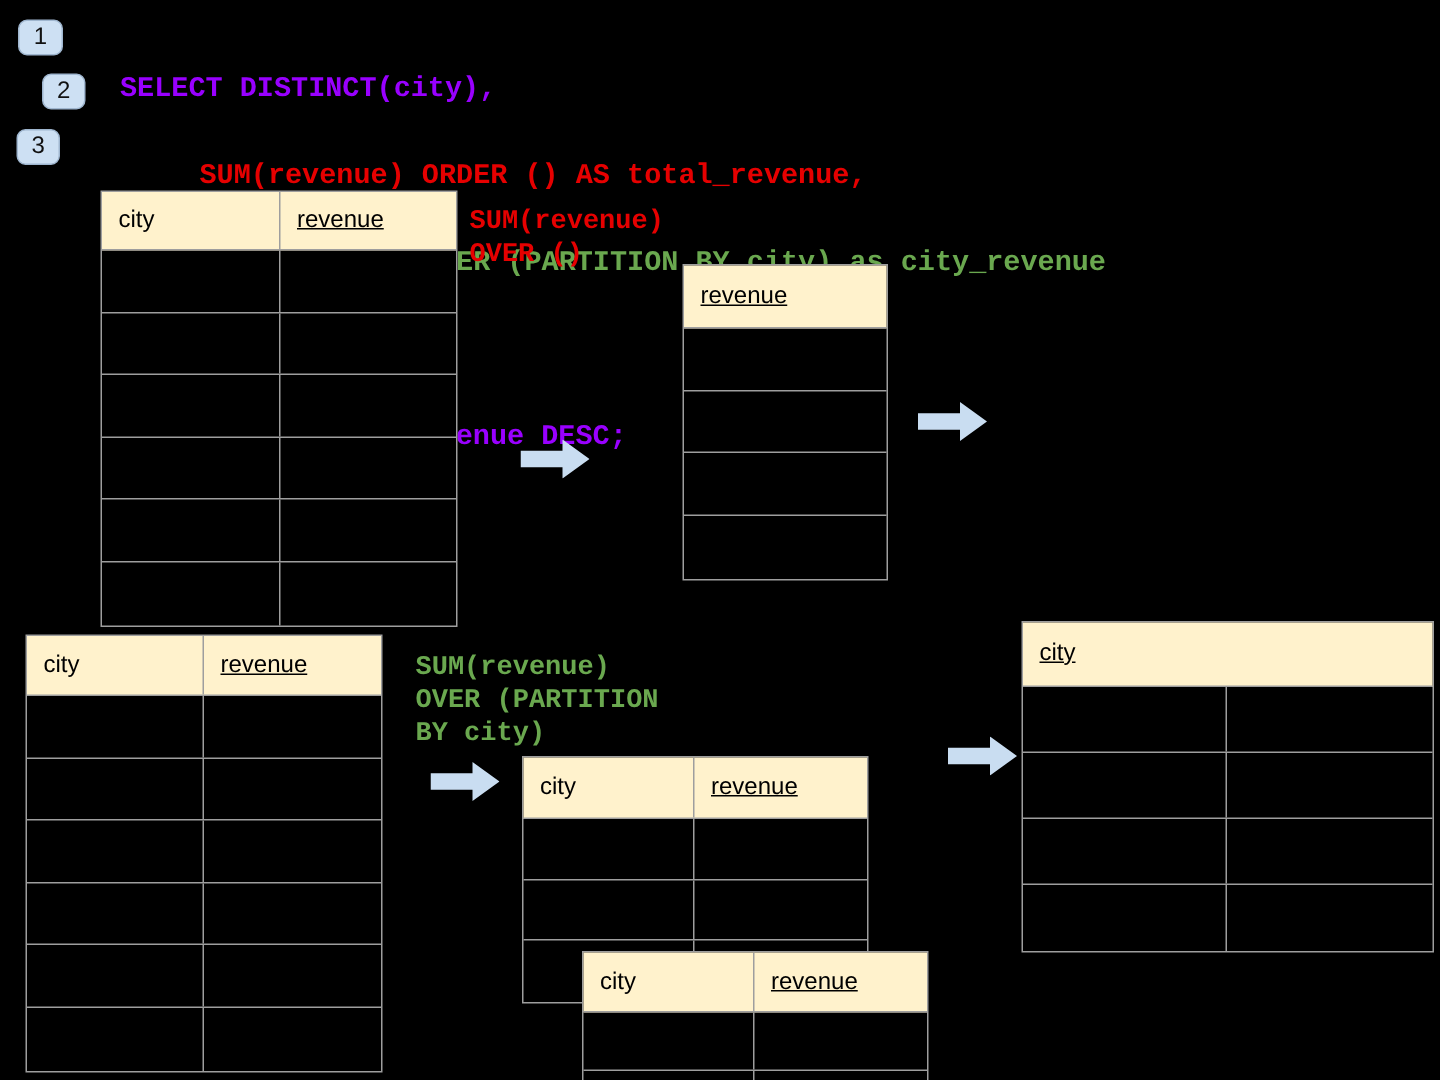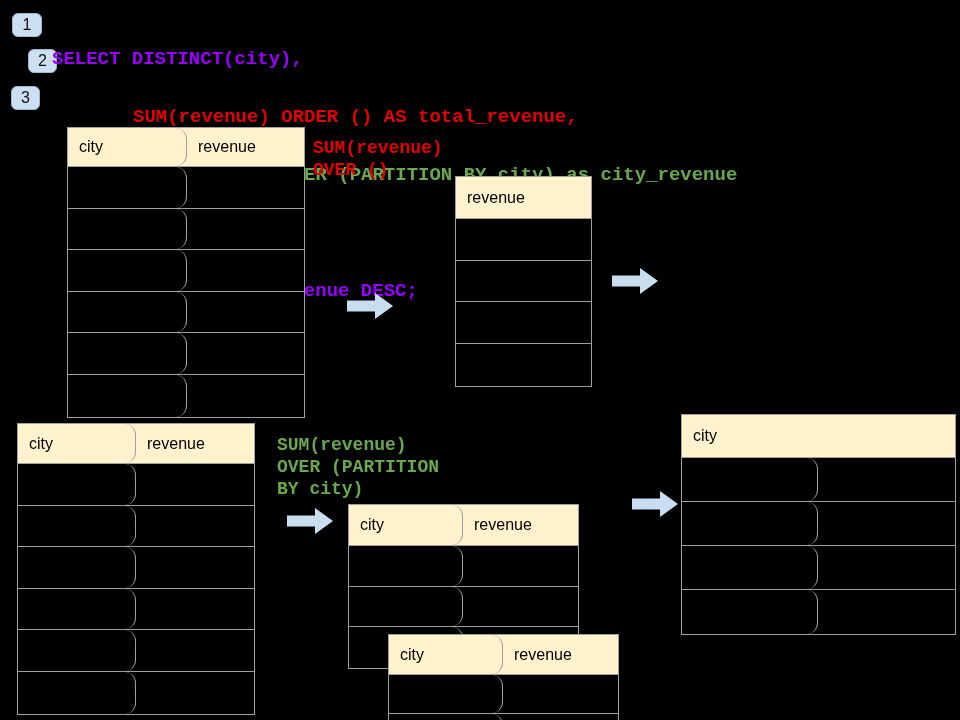--- a/index.html
+++ b/index.html
@@ -21,22 +21,22 @@
   #sql-block{top:12px;left:0;}
   .sqlline{height:22px;line-height:22px;font-size:19px;white-space:pre;}
   #side-note{left:752px;top:35px;font-size:16px;line-height:21px;}
   .ann{font-size:18px;line-height:22px;}
 
   
   .tbl{position:absolute;background:#000;border:1px solid var(--table-border,#9E9E9E);}
   .trow{display:flex;box-sizing:border-box;border-bottom:1px solid var(--table-border,#9E9E9E);}
   .trow:last-child{border-bottom:none;}
   .trow.head{background:var(--table-header-bg,#FFF2CC);}
-  .tcell{box-sizing:border-box;border-right:1px solid var(--table-border,#9E9E9E);height:100%;border-radius:11px;}
-  .tcell:last-child{border-right:none;}
+  .tcell{box-sizing:border-box;border-right:1px solid var(--table-border,#9E9E9E);height:100%;}
+  .tcell:last-child{border-right:none;text-decoration:underline;}
   .head .tcell{display:flex;align-items:center;padding-left:11px;font-size:16px;color:#000;}
 
   
   .arrow{position:absolute;width:46px;height:26px;}
   .arrow svg{display:block;}
   .arrow polygon{fill:var(--arrow-fill,#C9DDF1);}
 </style>
 </head>
 <body>
 
@@ -46,21 +46,21 @@
     <span>1</span>
   </div>
   <div class="badge" style="left:28px;top:49px;width:29px;">
     <span>2</span>
   </div>
   <div class="badge" style="left:11px;top:86px;width:29px;">
     <span>3</span>
   </div>
 
   <div id="sql-block" class="code">
-    <div class="sqlline c-purple" style="padding-left:52px">SELECT DISTINCT(city),</div>
+    <div class="sqlline c-purple" style="padding-left:80px">SELECT DISTINCT(city),</div>
     <div class="sqlline c-red" style="padding-left:133px">SUM(revenue) ORDER () AS total_revenue,</div>
     <div class="sqlline c-green" style="padding-left:133px">SUM(revenue) OVER (PARTITION BY city) as city_revenue</div>
     <div class="sqlline c-purple" style="padding-left:110px">FROM rides</div>
     <div class="sqlline c-purple" style="padding-left:110px">ORDER by city_revenue DESC;</div>
   </div>
 
 
   <div class="code ann c-red" style="left:313px;top:137px">SUM(revenue)
 OVER ()</div>
   <div class="code ann c-green" style="left:277px;top:434px">SUM(revenue)

